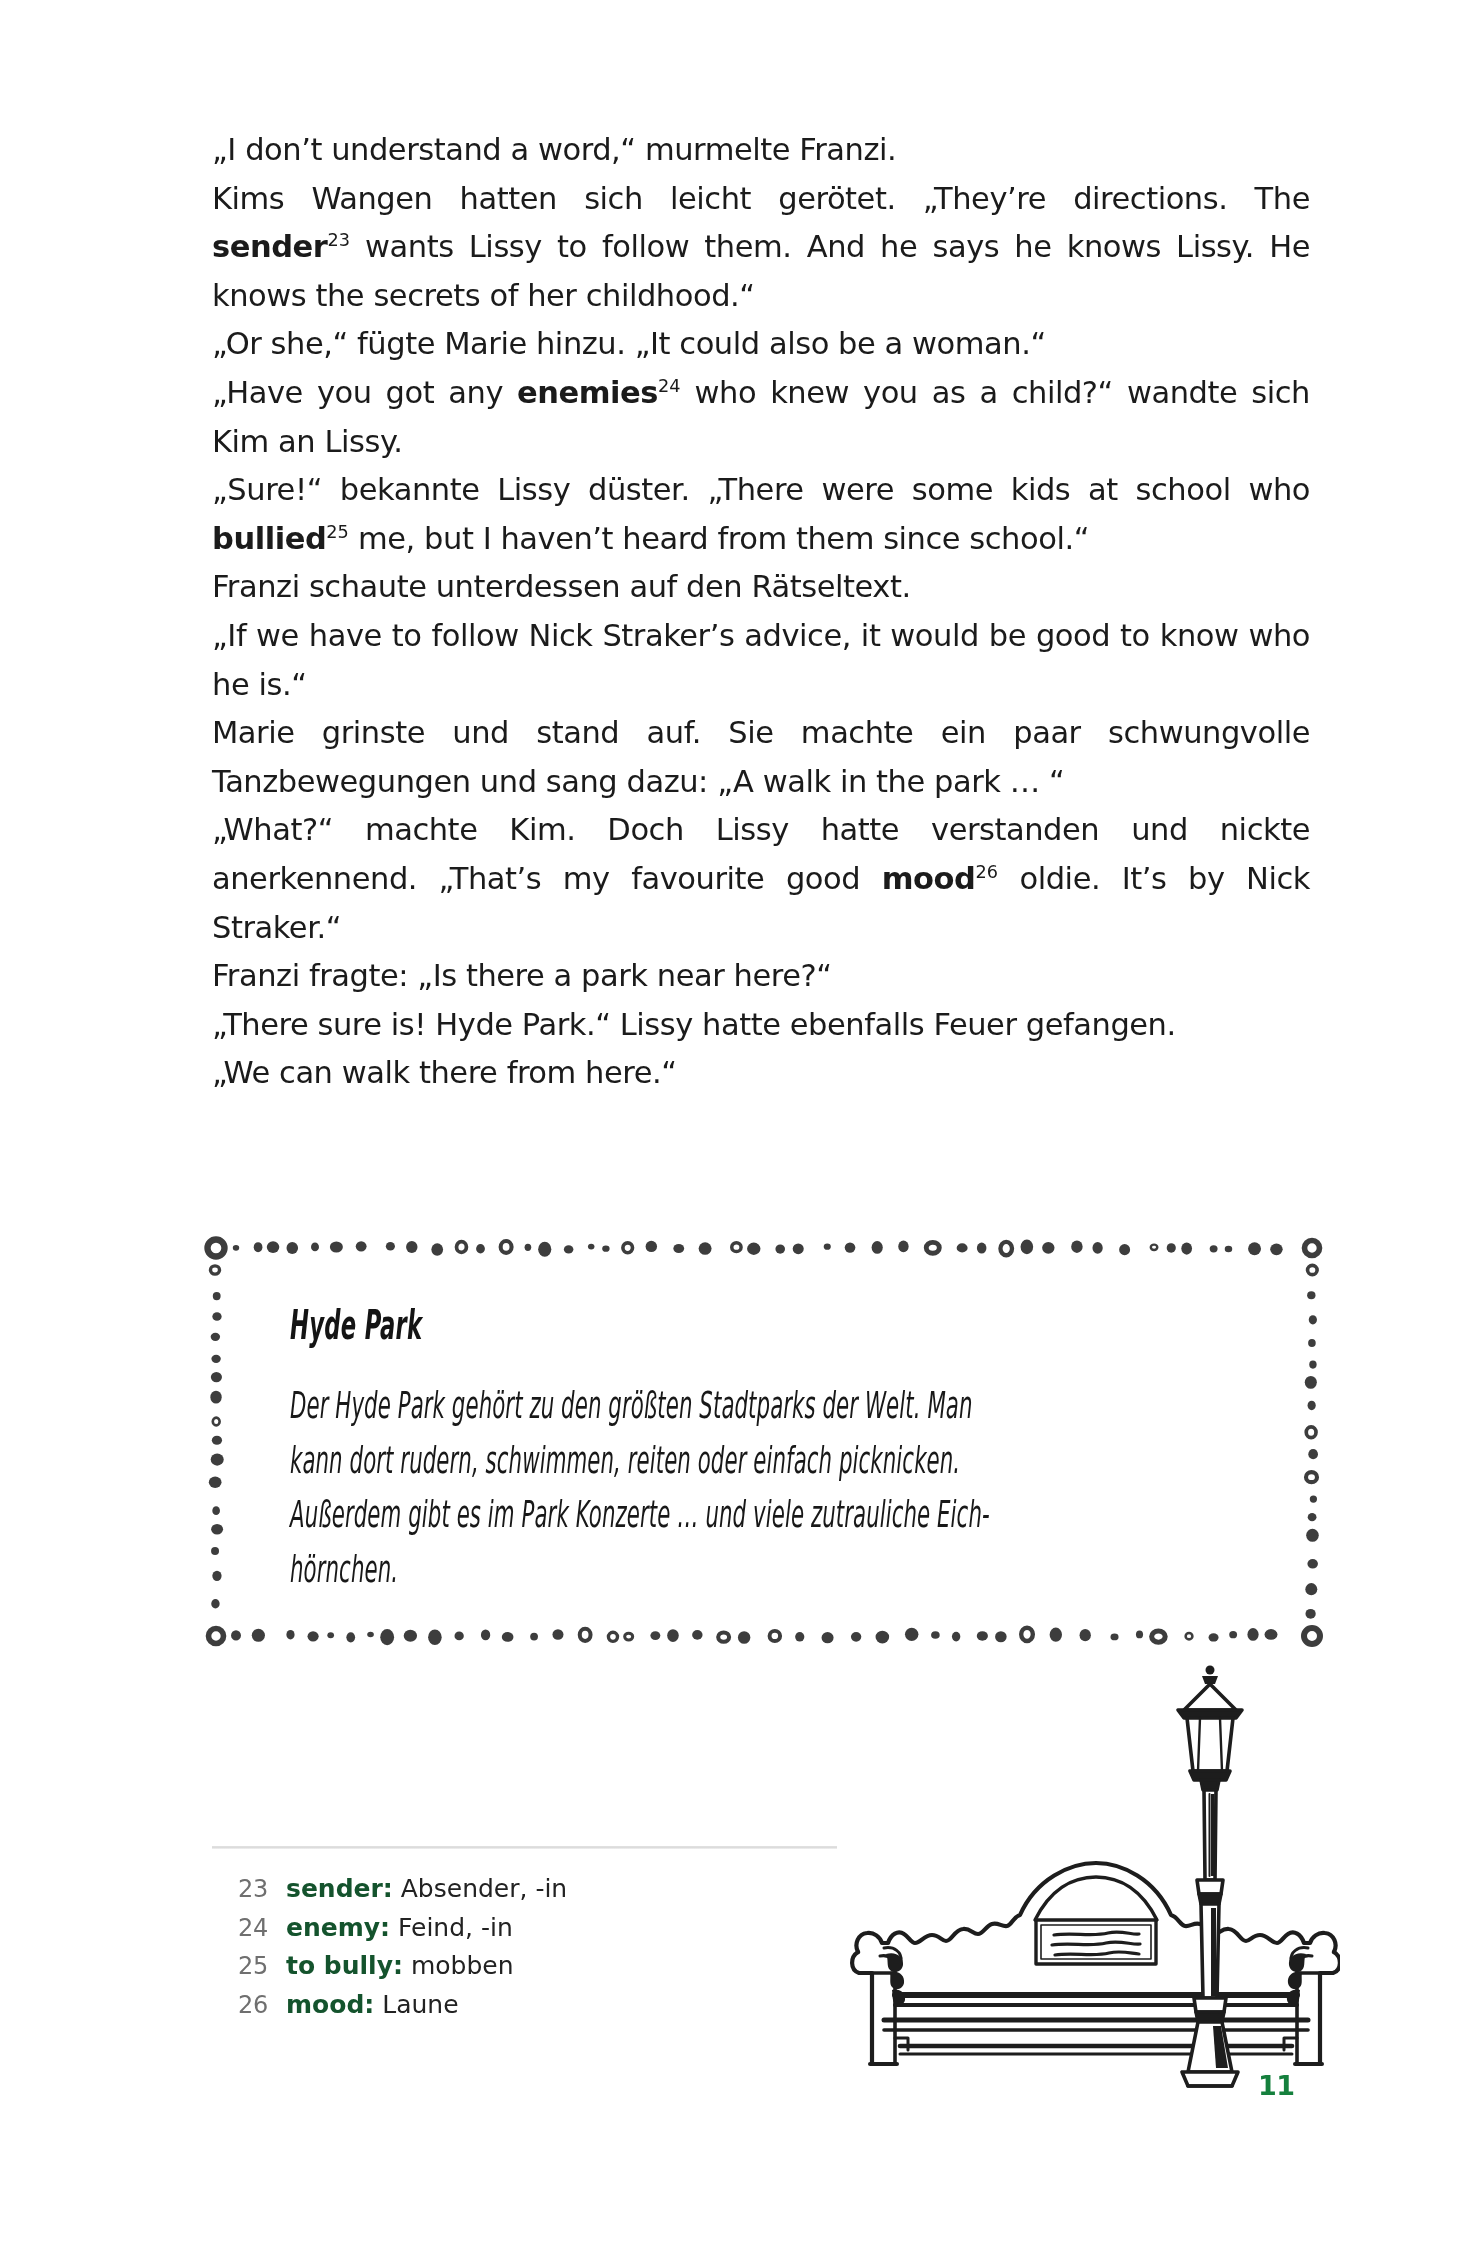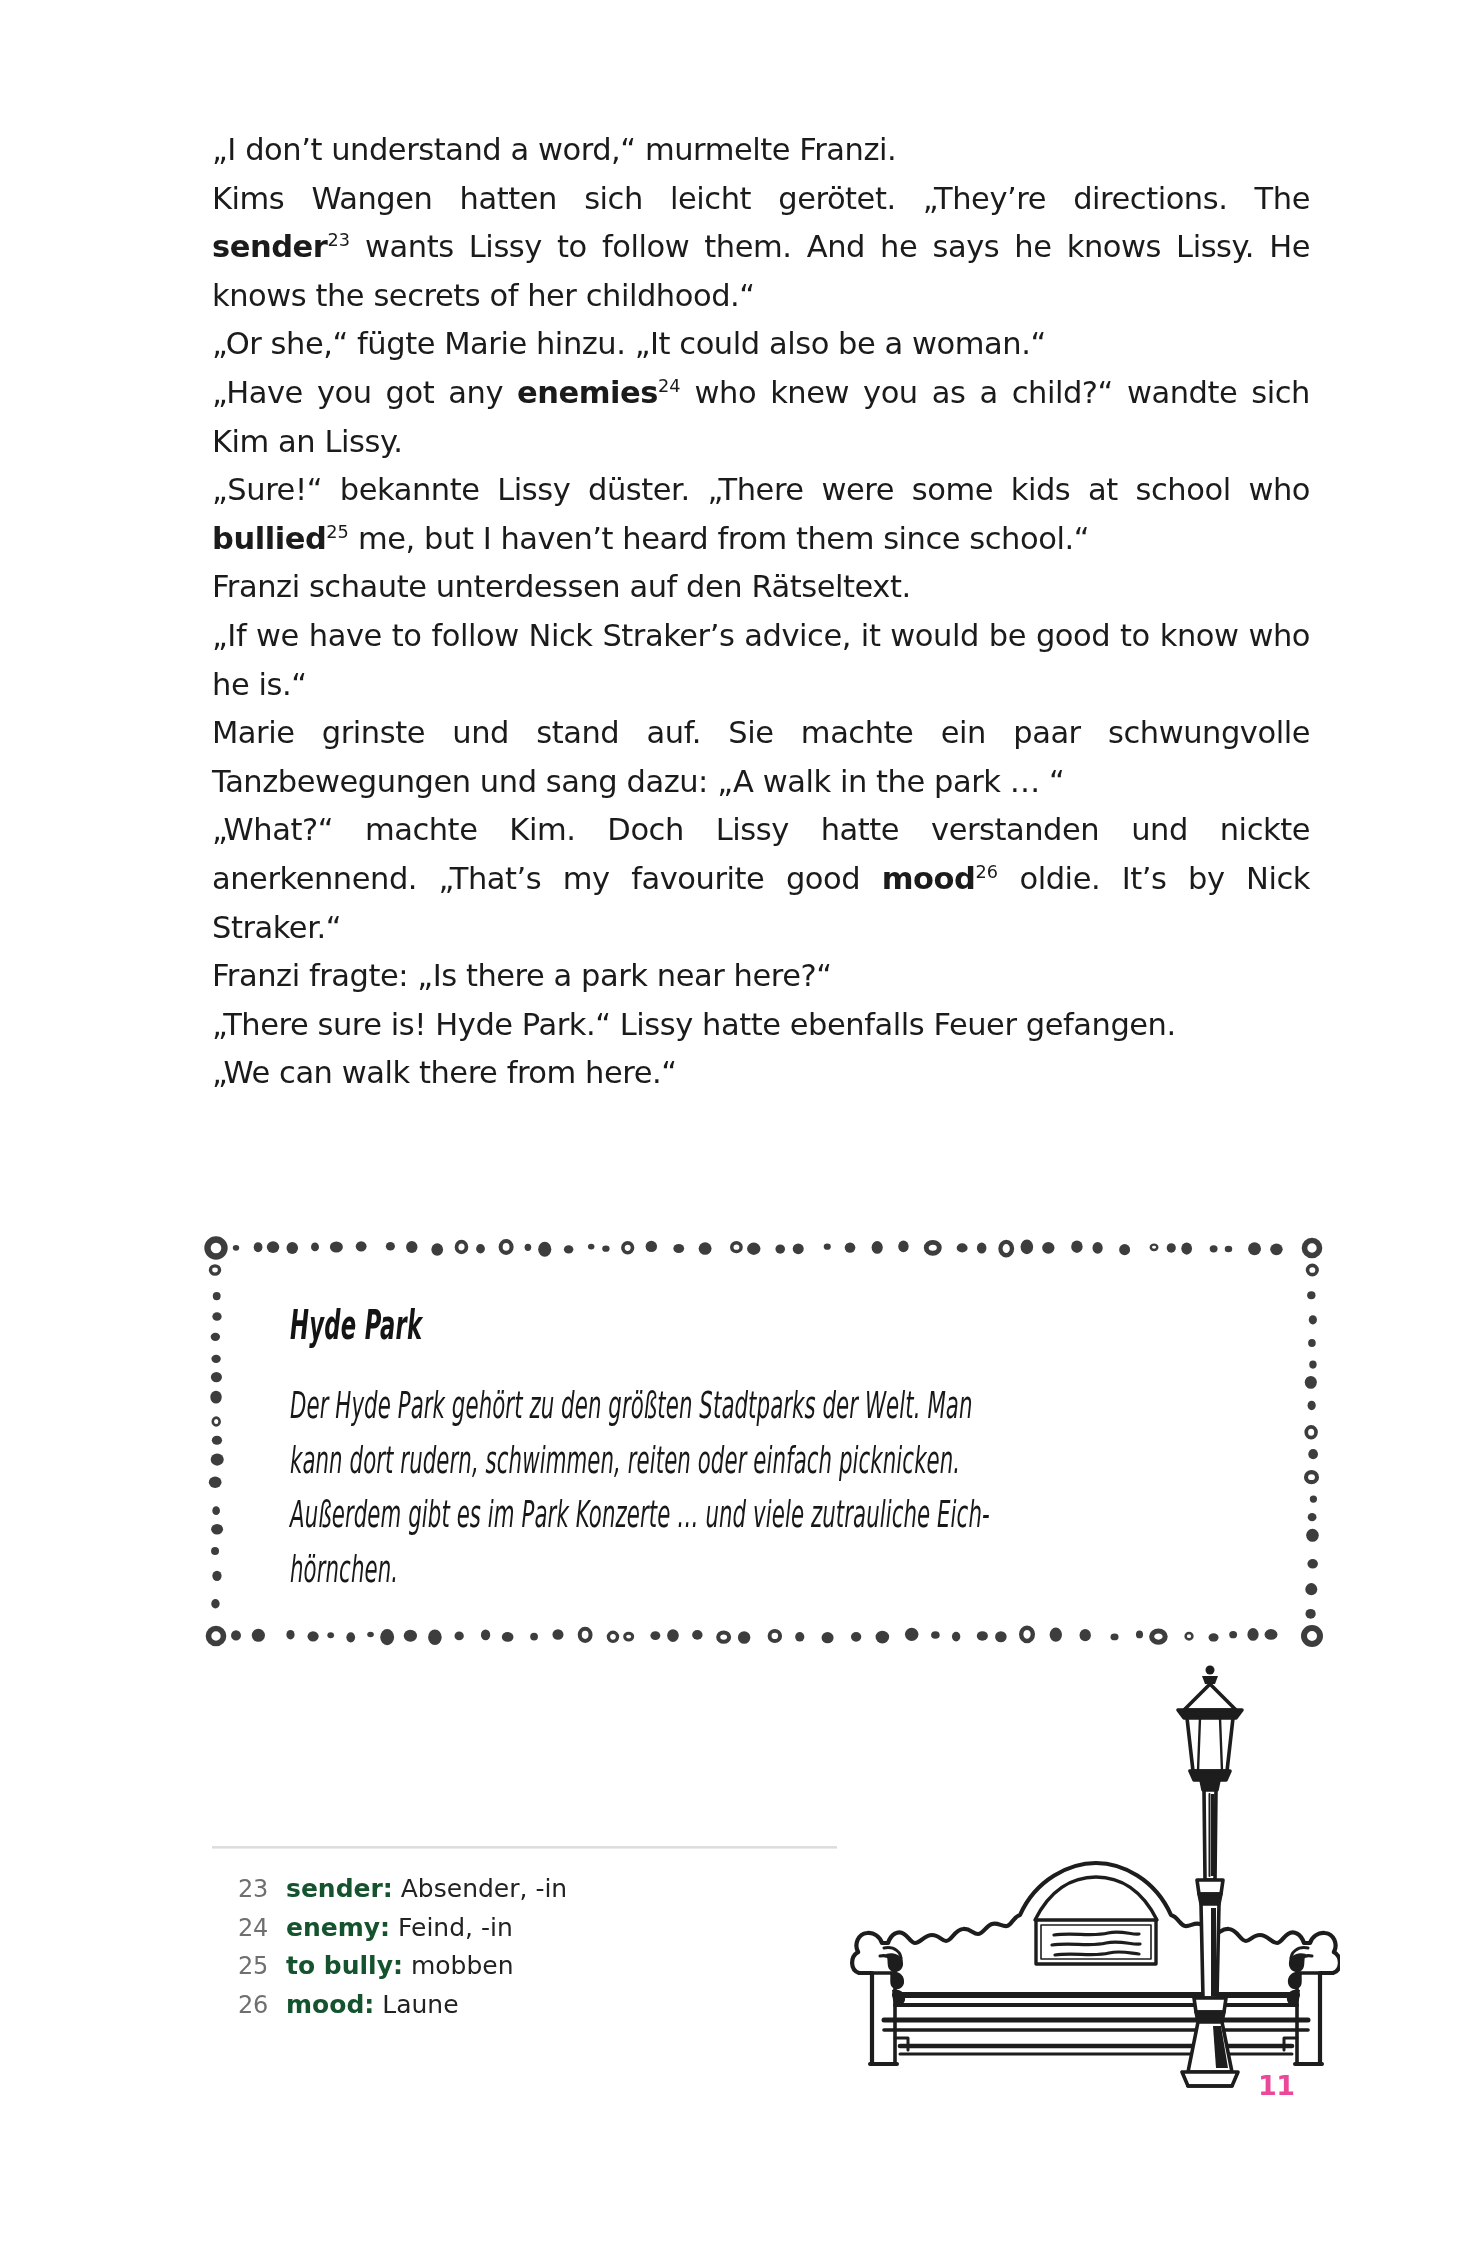--- a/index.html
+++ b/index.html
@@ -158,21 +158,21 @@
 
   
   .page-number {
     position: absolute;
     left: 1258px;
     top: 2062px;
     width: 60px;
     font-family: "DejaVu Sans", "Liberation Sans", sans-serif;
     font-size: 27px;
     font-weight: 700;
-    color: #ec4899;
+    color: #15803d;
     text-align: left;
     letter-spacing: -0.5px;
   }
 </style>
 </head>
 <body>
 
 <div class="page">
 
   <div class="story" id="story">

